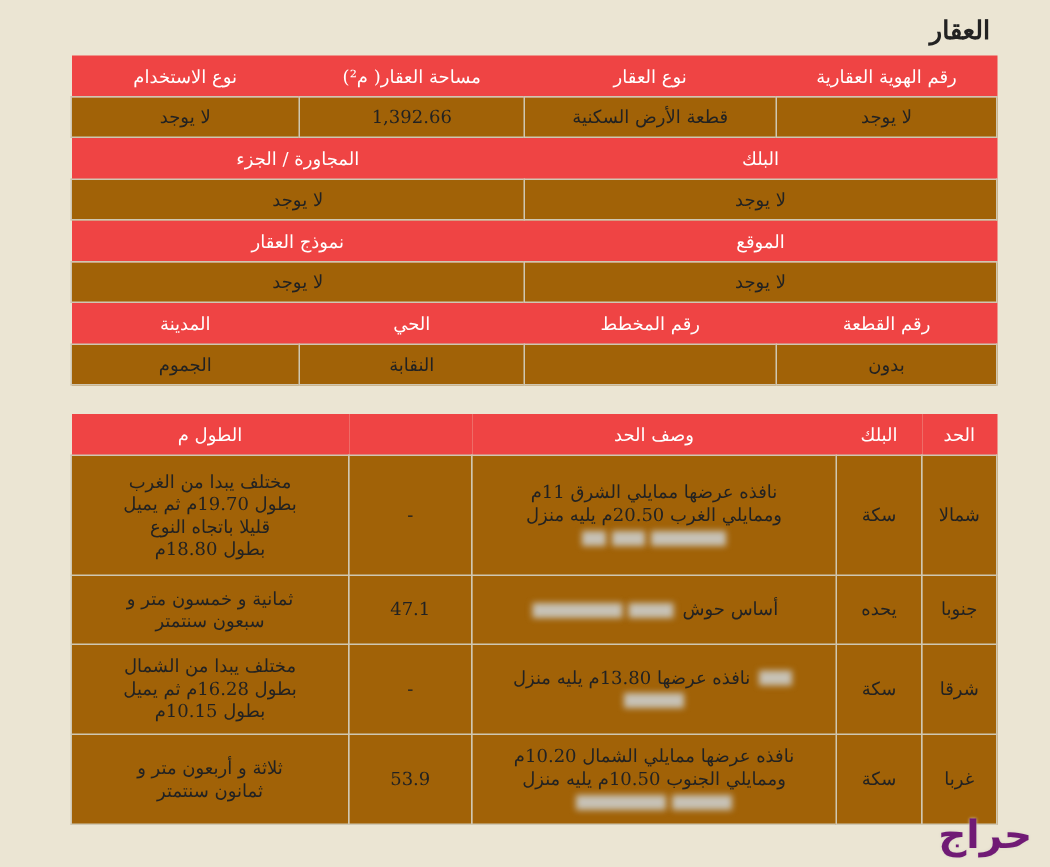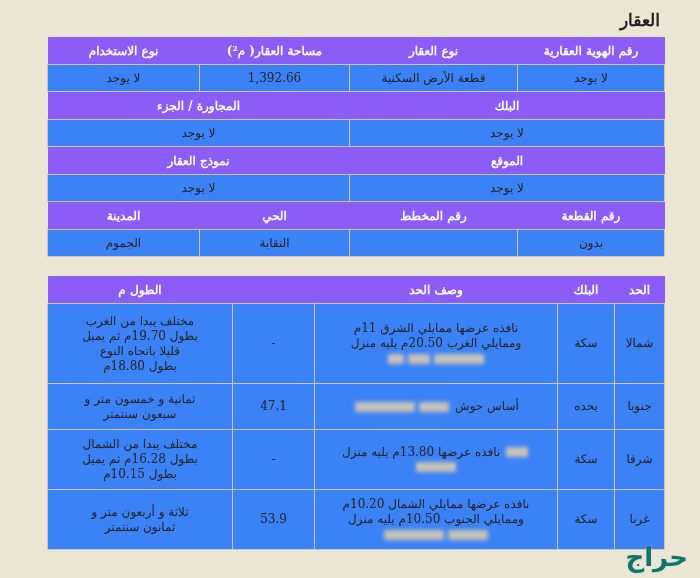--- a/index.html
+++ b/index.html
@@ -13,40 +13,40 @@
   .title {
     position:absolute; right:40px; top:10px;
     font-size:17px; font-weight:bold; color:#222;
   }
   table {
     position:absolute; left:47px; width:617px;
     border-collapse:collapse; table-layout:fixed;
     direction:rtl;
   }
   th {
-    background:#8b5cf6; color:#fff; font-weight:bold;
+    background:#ef4444; color:#fff; font-weight:normal;
     font-size:12px; height:27px; padding:0 6px;
     border:none;
   }
   td {
-    background:#3b82f6; font-size:12px; text-align:center;
+    background:#a16207; font-size:12px; text-align:center;
     border:1px solid #cfc7b2; height:26px; padding:0 4px;
     color:#222;
   }
   .t1 { top:37px; }
   .t2 { top:276px; }
   .t2 th { }
   .t2 td { line-height:15px; font-size:12px; }
   .blur {
     display:inline-block; height:10px; background:#c7c2b6;
     filter:blur(2px); vertical-align:middle; margin:0 2px;
   }
   .watermark {
     position:absolute; right:12px; bottom:6px;
-    font-size:26px; color:#0f766e; font-weight:bold;
+    font-size:26px; color:#701a75; font-weight:bold;
     text-shadow:0 0 2px #d6d1c4; letter-spacing:-2px;
     font-family:"DejaVu Sans", sans-serif;
   }
 </style>
 </head>
 <body>
 
 <div class="title">العقار</div>
 
 <table class="t1">

